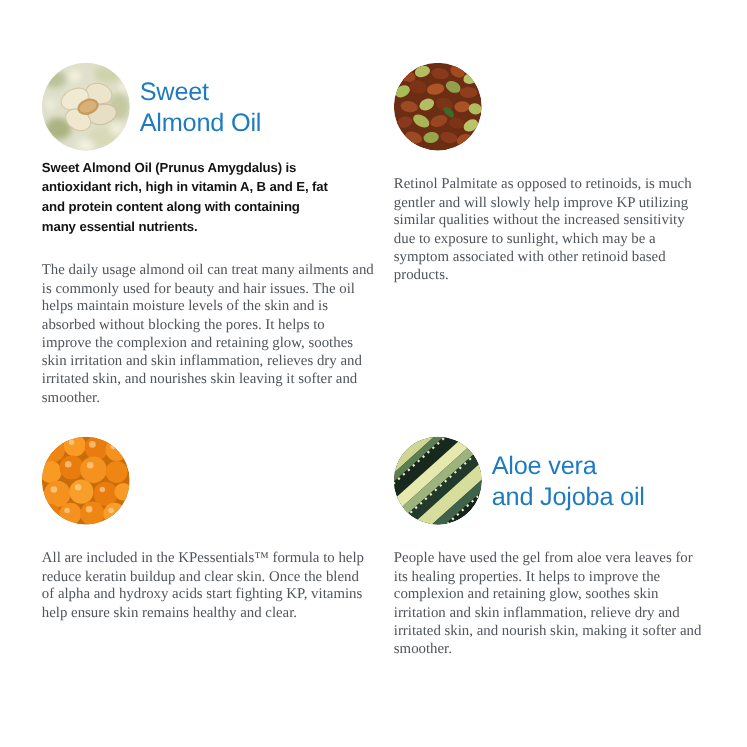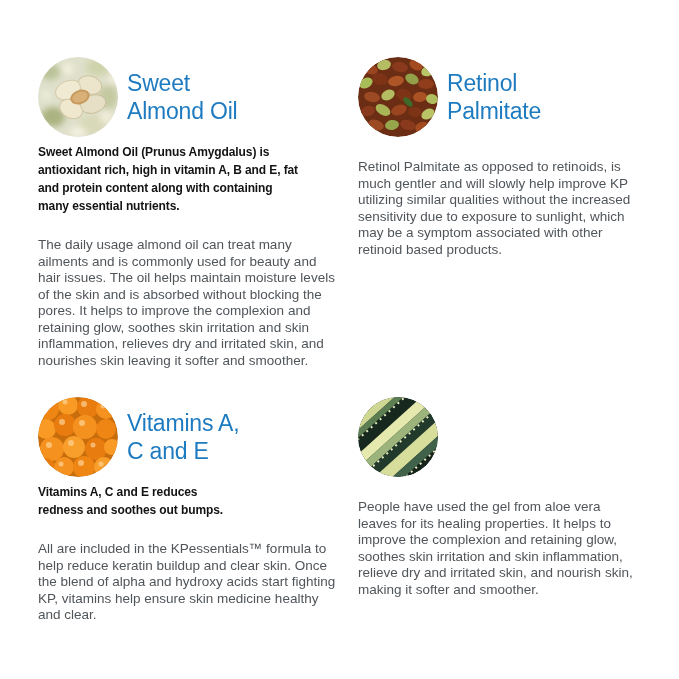--- a/index.html
+++ b/index.html
@@ -35,20 +35,21 @@
   .intro {
     margin:0;
     font-size:12px; line-height:18px; font-weight:700;
     letter-spacing:-0.1px;
     color:var(--intro,#131313);
   }
   .body {
     margin:22px 0 0 0;
     font-size:13.5px; line-height:16.5px; font-weight:400;
     color:var(--body,#50555a);
+    font-family:Liberation Serif, serif;
   }
 </style>
 </head>
 <body>
 
 <div class="page">
 
   <section class="card">
     <div class="card-head">
       <div class="photo">
@@ -126,21 +127,20 @@
               <ellipse cx="57" cy="55" rx="7" ry="5" fill="#7d3315" transform="rotate(10 57 55)"></ellipse>
               <ellipse cx="70" cy="57" rx="7" ry="5" fill="#b9c467" transform="rotate(-30 70 57)"></ellipse>
               <ellipse cx="18" cy="68" rx="8" ry="5" fill="#9c4a24" transform="rotate(20 18 68)"></ellipse>
               <ellipse cx="34" cy="68" rx="7" ry="5" fill="#97a64c" transform="rotate(-10 34 68)"></ellipse>
               <ellipse cx="50" cy="68" rx="8" ry="5" fill="#8a3a1c" transform="rotate(15 50 68)"></ellipse>
               <ellipse cx="64" cy="70" rx="7" ry="5" fill="#a34a1e" transform="rotate(-20 64 70)"></ellipse>
             </g>
           </g>
         </svg>
       </div>
-      <h2 class="heading">Retinol<br>Palmitate</h2>
     </div>
     <p class="body">Retinol Palmitate as opposed to retinoids, is much gentler and will slowly help improve KP utilizing similar qualities without the increased sensitivity due to exposure to sunlight, which may be a symptom associated with other retinoid based products.</p>
   </section>
 
   <section class="card">
     <div class="card-head">
       <div class="photo">
         <svg viewBox="0 0 80 80" aria-hidden="true">
           <defs>
               <clipPath id="c2">
@@ -177,24 +177,22 @@
                   <circle cx="33" cy="46" r="3"></circle>
                   <circle cx="55" cy="48" r="2.5"></circle>
                 <circle cx="23" cy="67" r="2.5"></circle>
                   <circle cx="43" cy="66" r="3"></circle>
                   <circle cx="63" cy="67" r="2.5"></circle>
               </g>
             </g>
           </g>
         </svg>
       </div>
-      <h2 class="heading">Vitamins A,<br>C and E</h2>
-    </div>
-    <p class="intro">Vitamins A, C and E reduces<br>redness and soothes out bumps.</p>
-    <p class="body">All are included in the KPessentials™ formula to help reduce keratin buildup and clear skin. Once the blend of alpha and hydroxy acids start fighting KP, vitamins help ensure skin medicine healthy and clear.</p>
+    </div>
+    <p class="body">All are included in the KPessentials™ formula to help reduce keratin buildup and clear skin. Once the blend of alpha and hydroxy acids start fighting KP, vitamins help ensure skin remains healthy and clear.</p>
   </section>
 
   <section class="card">
     <div class="card-head">
       <div class="photo">
         <svg viewBox="0 0 80 80" aria-hidden="true">
           <defs>
               <clipPath id="c3">
                 <circle cx="40" cy="40" r="40"></circle>
               </clipPath>
@@ -218,17 +216,18 @@
               <g stroke="#e8ecc0" stroke-width="2" stroke-dasharray="2 4" fill="none">
                 <line x1="-40" y1="-13" x2="120" y2="-13"></line>
                 <line x1="-40" y1="15" x2="120" y2="15"></line>
                 <line x1="-40" y1="45" x2="120" y2="45"></line>
                 <line x1="-40" y1="75" x2="120" y2="75"></line>
               </g>
             </g>
           </g>
         </svg>
       </div>
+      <h2 class="heading">Aloe vera<br>and Jojoba oil</h2>
     </div>
     <p class="body">People have used the gel from aloe vera leaves for its healing properties. It helps to improve the complexion and retaining glow, soothes skin irritation and skin inflammation, relieve dry and irritated skin, and nourish skin, making it softer and smoother.</p>
   </section>
 
 </div>
 
 </body></html>

